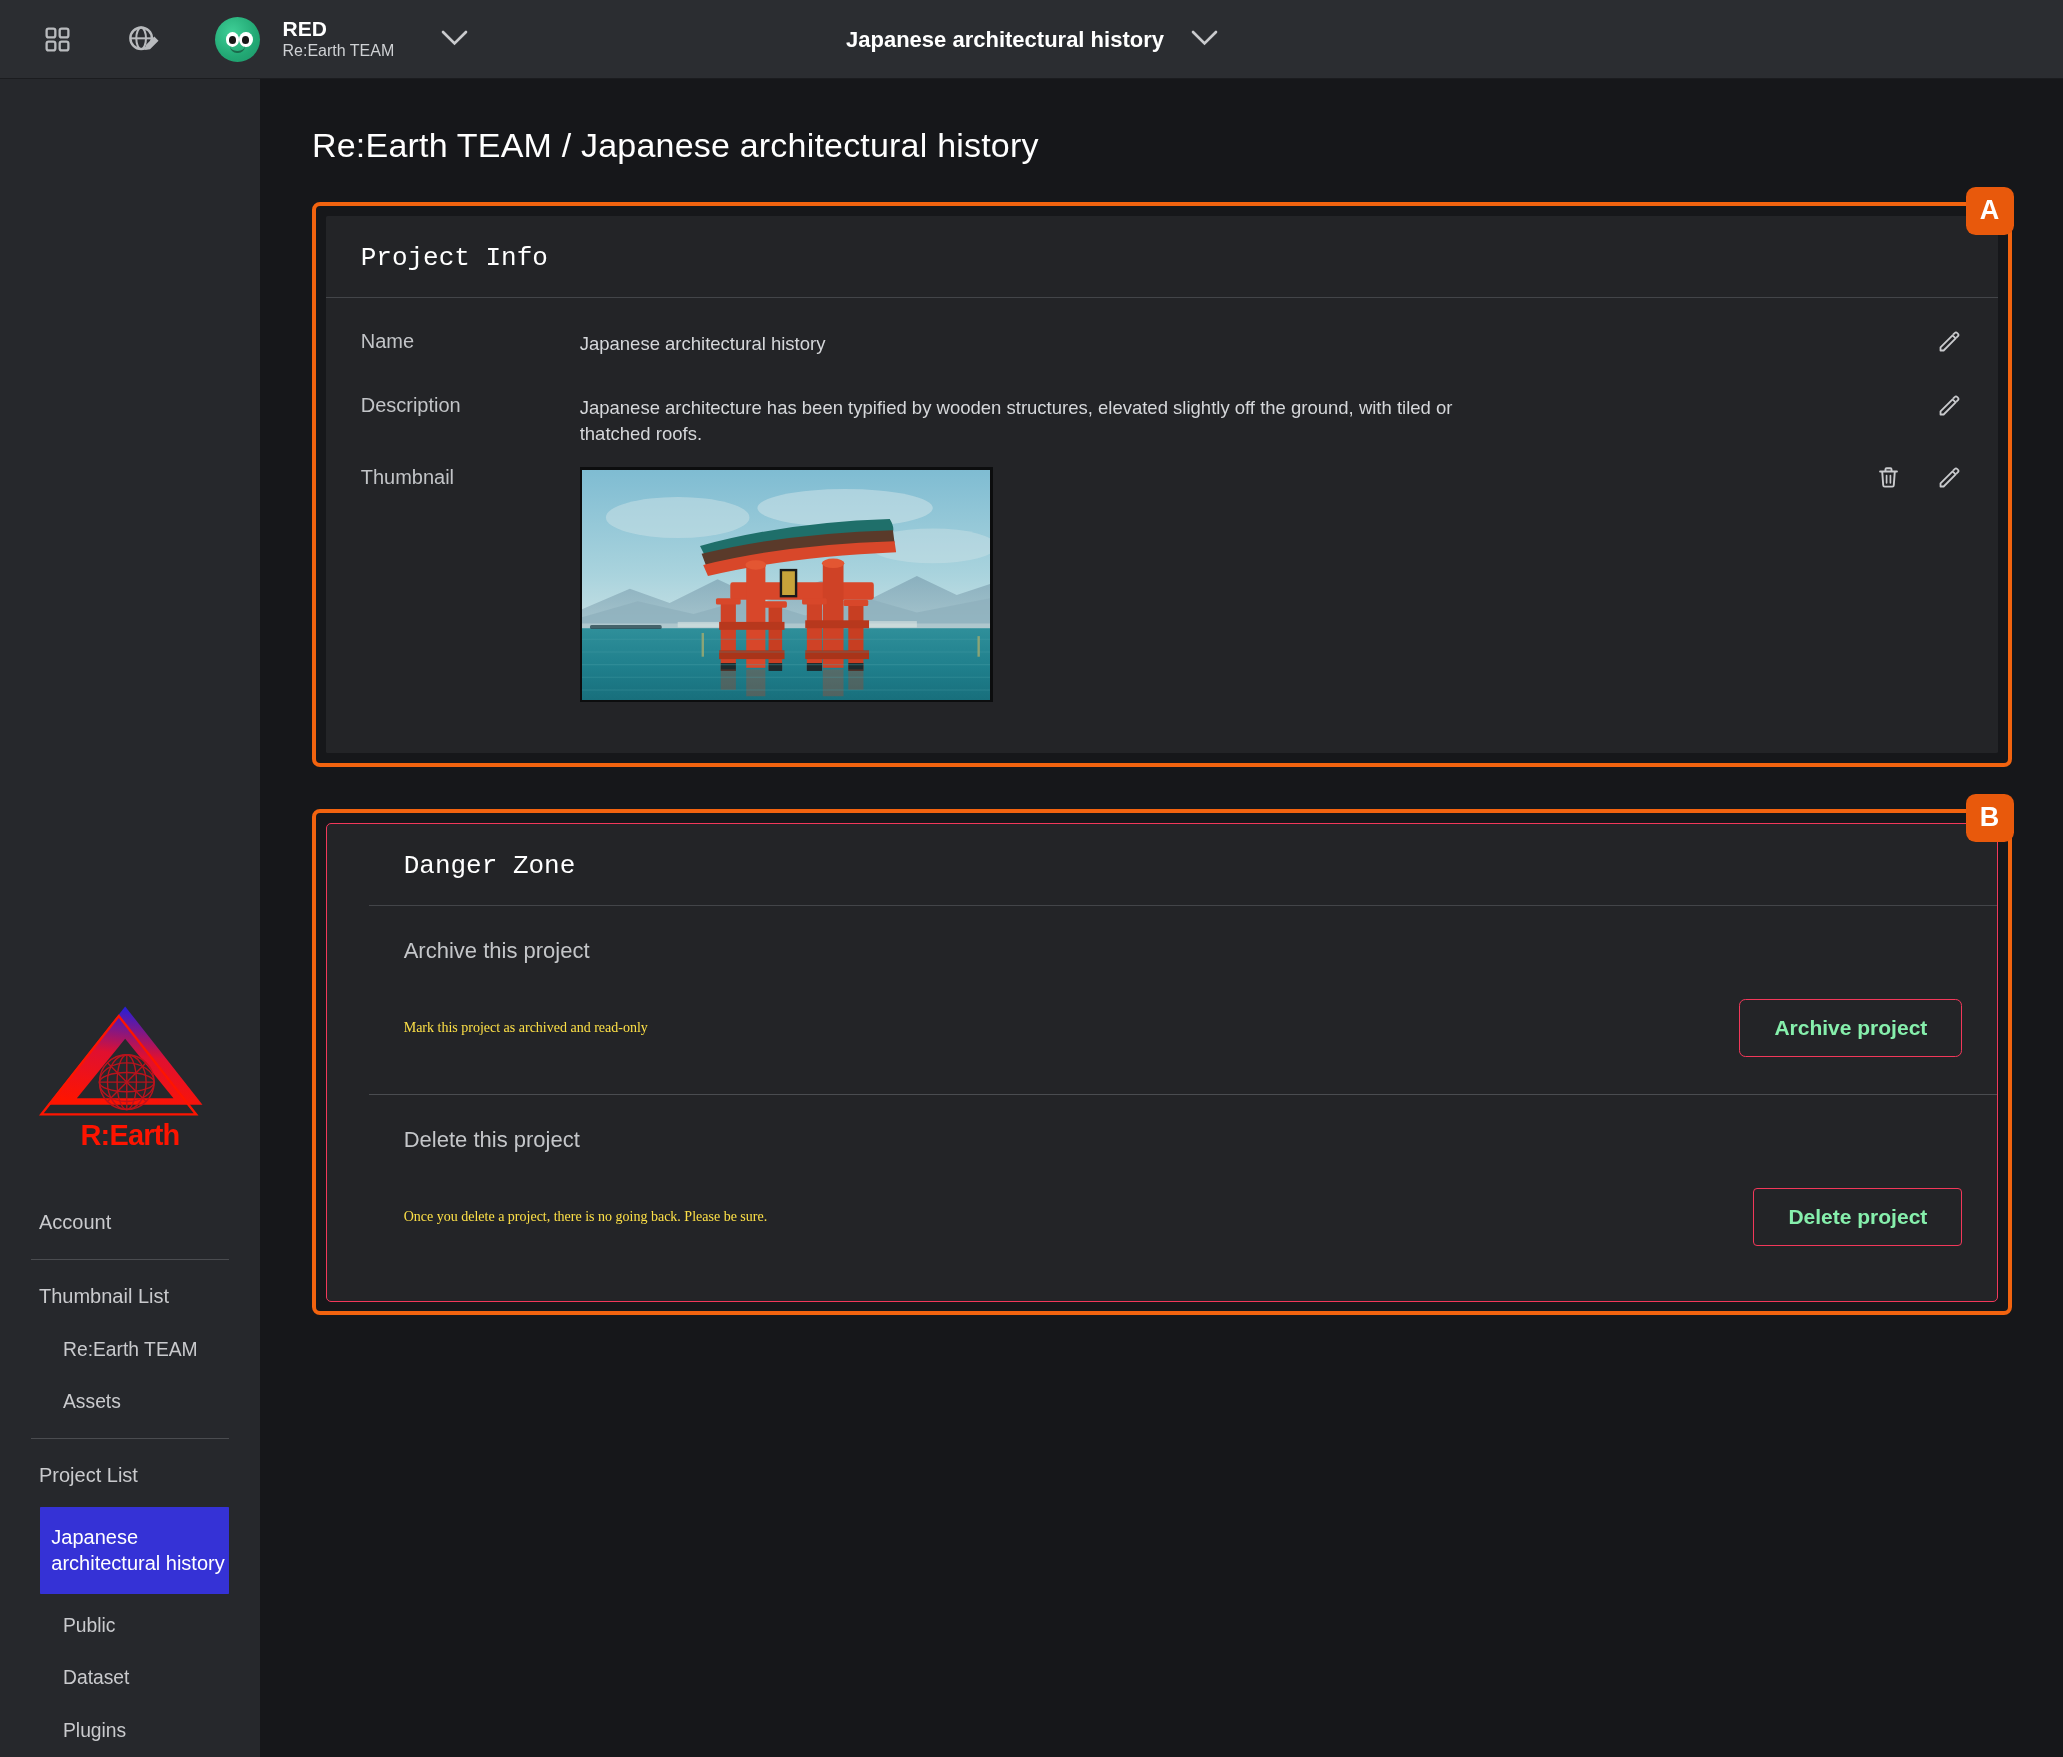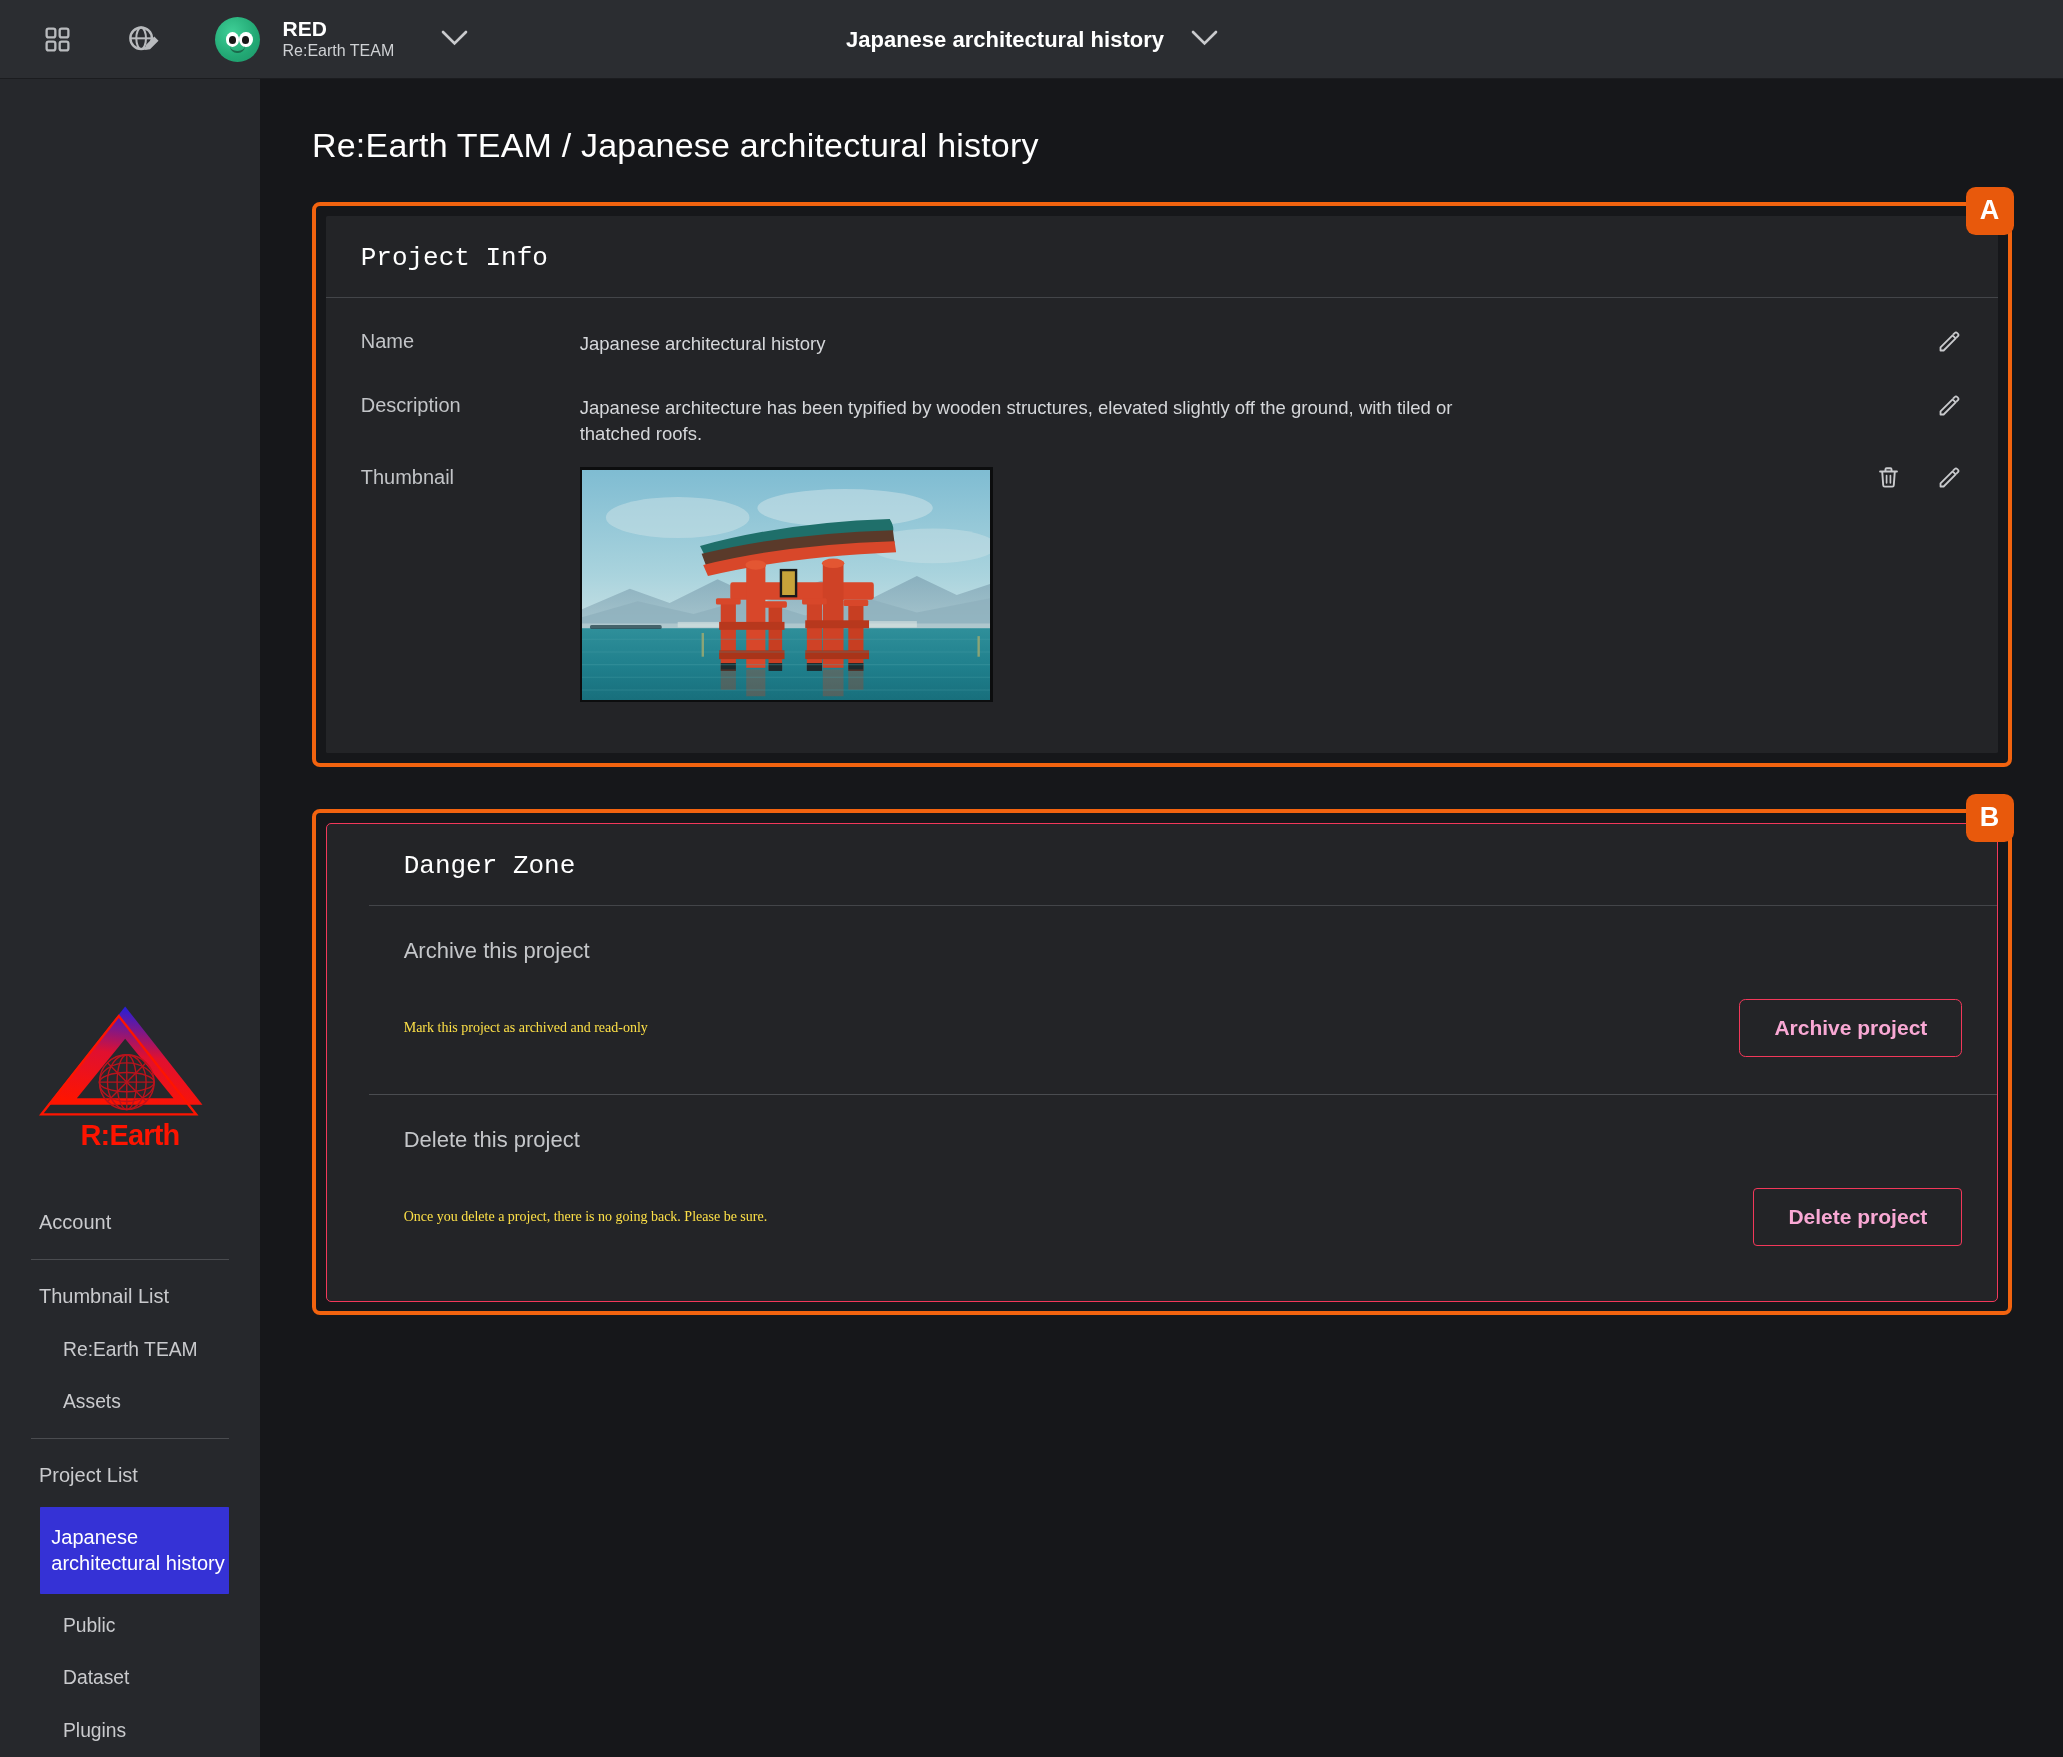--- a/index.html
+++ b/index.html
@@ -101,21 +101,21 @@
   
   .danger-inner { border: 1.6px solid #f2385a; border-radius: 5px; padding-left: 42px; }
   .dz-sec { padding: 32px 35px 37px 35px; position: relative; }
   .dz-sec + .dz-sec { border-top: 1.6px solid #4a4c50; }
   .dz-head { color: #c4c6c9; font-size: 22px; margin-bottom: 35px; }
   .dz-rowline { display: flex; align-items: center; }
   .dz-text { color: #fde047; font-size: 14px; font-family: Liberation Serif, serif; }
   .dz-btn {
     margin-left: auto;
     border: 1.6px solid #f2385a; background: transparent;
-    color: #f9a8d4; font-weight: bold; font-size: 21px;
+    color: #86efac; font-weight: bold; font-size: 21px;
     padding: 16px 34px; border-radius: 6.4px; cursor: pointer;
     font-family: "Liberation Sans", sans-serif; white-space: nowrap;
   }
   .dz-btn.delete { border-radius: 4px; }
   .spacer-sm { height: 18px; }
 </style>
 </head>
 <body>
 
 <div class="app">

